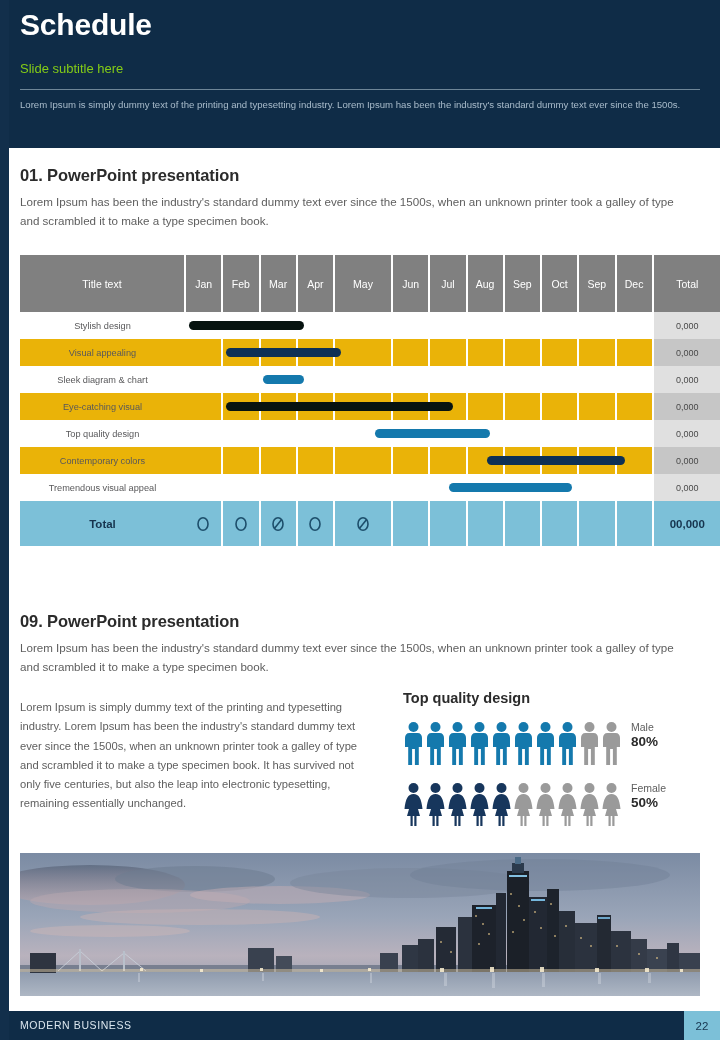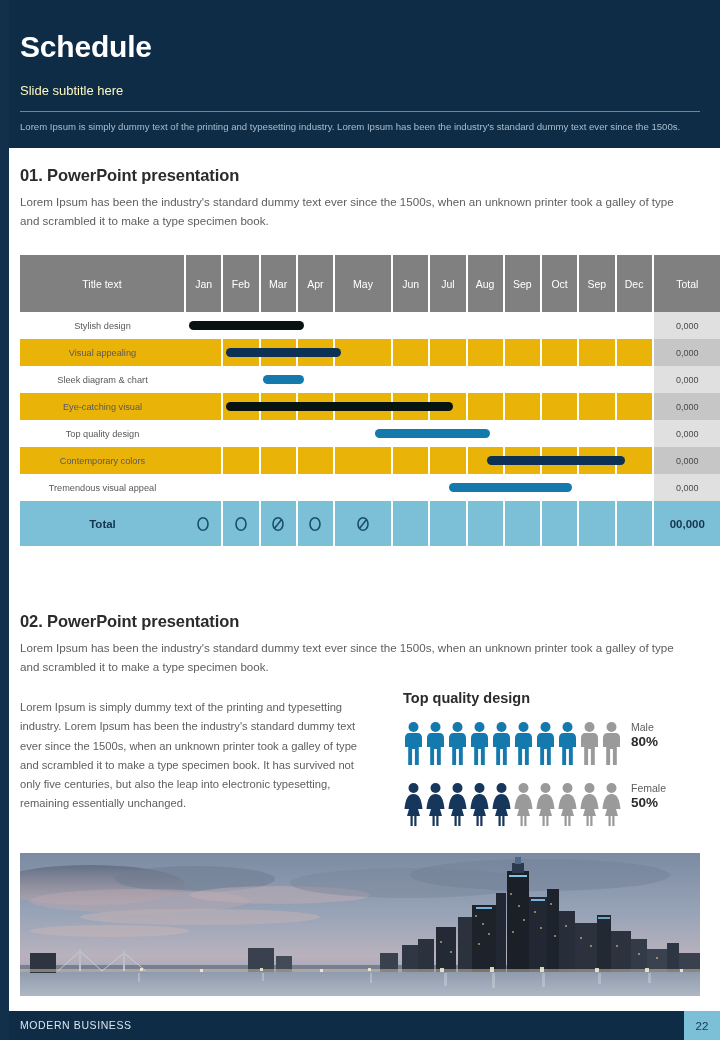--- a/index.html
+++ b/index.html
@@ -14,28 +14,28 @@
   
   .edge-strip{
     position:absolute; left:0; top:0; width:9px; height:1040px;
     background:#122f4b; z-index:5;
   }
 
   
   .header{
     position:absolute; left:0; top:0; width:720px; height:148px;
     background:#0f2c47;
-    padding:30px 20px 0 20px;
+    padding:8px 20px 0 20px;
   }
   .slide-title{
     font-size:30px; font-weight:bold; color:#ffffff;
     letter-spacing:-0.2px; line-height:1.15;
   }
   .slide-subtitle{
-    margin-top:18px; font-size:13px; color:#fef9c3; font-weight:400;
+    margin-top:18px; font-size:13px; color:#84cc16; font-weight:400;
   }
   .header-rule{
     margin-top:13px; height:1px; background:#6e8698; width:680px;
   }
   .header-body{
     margin-top:8px; font-size:9.6px; line-height:1.55; color:#a9bccb;
     width:682px;
   }
 
   
@@ -329,21 +329,21 @@
     <div class="bar" style="left: 3.725px; width: 115.475px; top: 9px; background: rgb(7, 19, 16);"></div>
     <div class="bar" style="left: 40.975px; width: 115.475px; top: 36px; background: rgb(13, 48, 85);"></div>
     <div class="bar" style="left: 78.225px; width: 40.975px; top: 63px; background: rgb(20, 121, 173);"></div>
     <div class="bar" style="left: 40.975px; width: 227.225px; top: 90px; background: rgb(7, 19, 16);"></div>
     <div class="bar" style="left: 189.975px; width: 115.475px; top: 117px; background: rgb(20, 121, 173);"></div>
     <div class="bar" style="left: 301.725px; width: 137.825px; top: 144px; background: rgb(13, 48, 85);"></div>
     <div class="bar" style="left: 264.475px; width: 122.925px; top: 171px; background: rgb(20, 121, 173);"></div>
   </div>
 
 <div class="section" style="top:612px;">
-  <div class="sec-title">02. PowerPoint presentation</div>
+  <div class="sec-title">09. PowerPoint presentation</div>
   <div class="sec-body">Lorem Ipsum has been the industry's standard dummy text ever since the 1500s, when an unknown printer took a galley of type and scrambled it to make a type specimen book.</div>
 </div>
 
 <div class="section" style="top:698px; width:340px; font-size:11.2px; line-height:1.72; color:#5e5e5e;">Lorem Ipsum is simply dummy text of the printing and typesetting industry. Lorem Ipsum has been the industry's standard dummy text ever since the 1500s, when an unknown printer took a galley of type and scrambled it to make a type specimen book. It has survived not only five centuries, but also the leap into electronic typesetting, remaining essentially unchanged.</div>
 
 <div style="position:absolute; left:403px; top:690px; width:300px;">
   <div class="picto-title">Top quality design</div>
   <div id="picto-rows" style="margin-top:15px;">
       <div class="picto-row" style="margin-top: 0px;">
         <div class="picto-icons">

